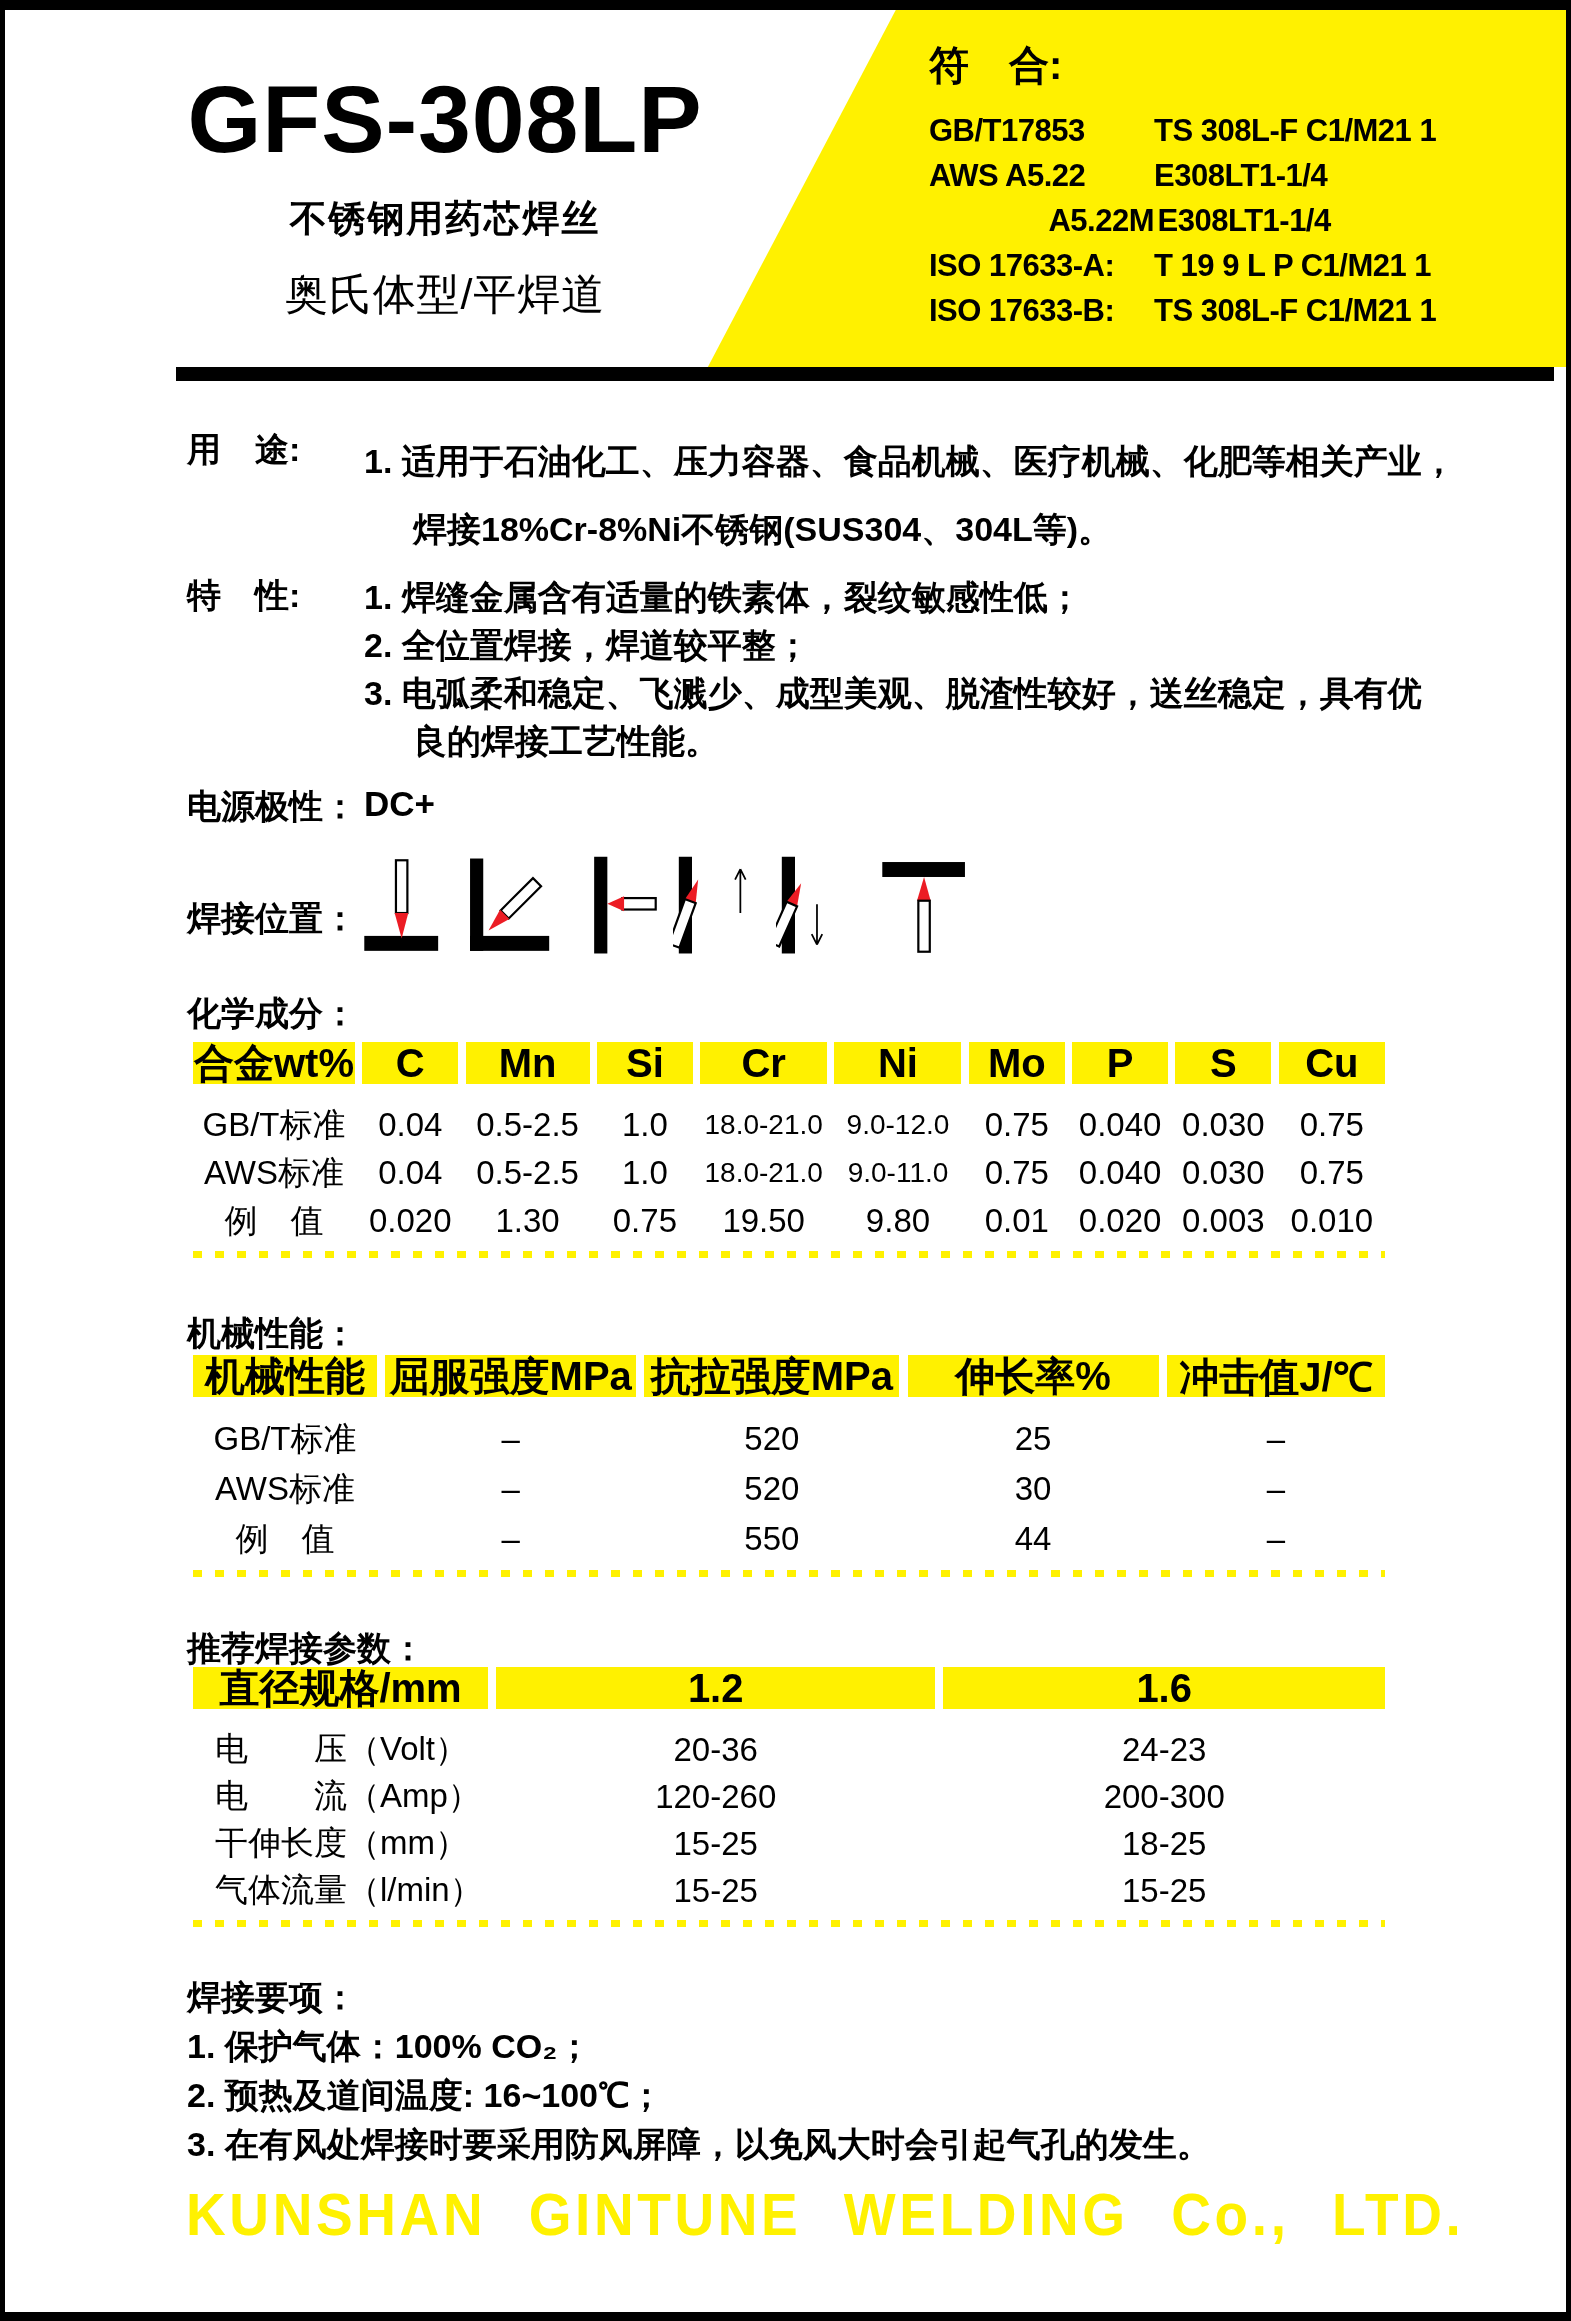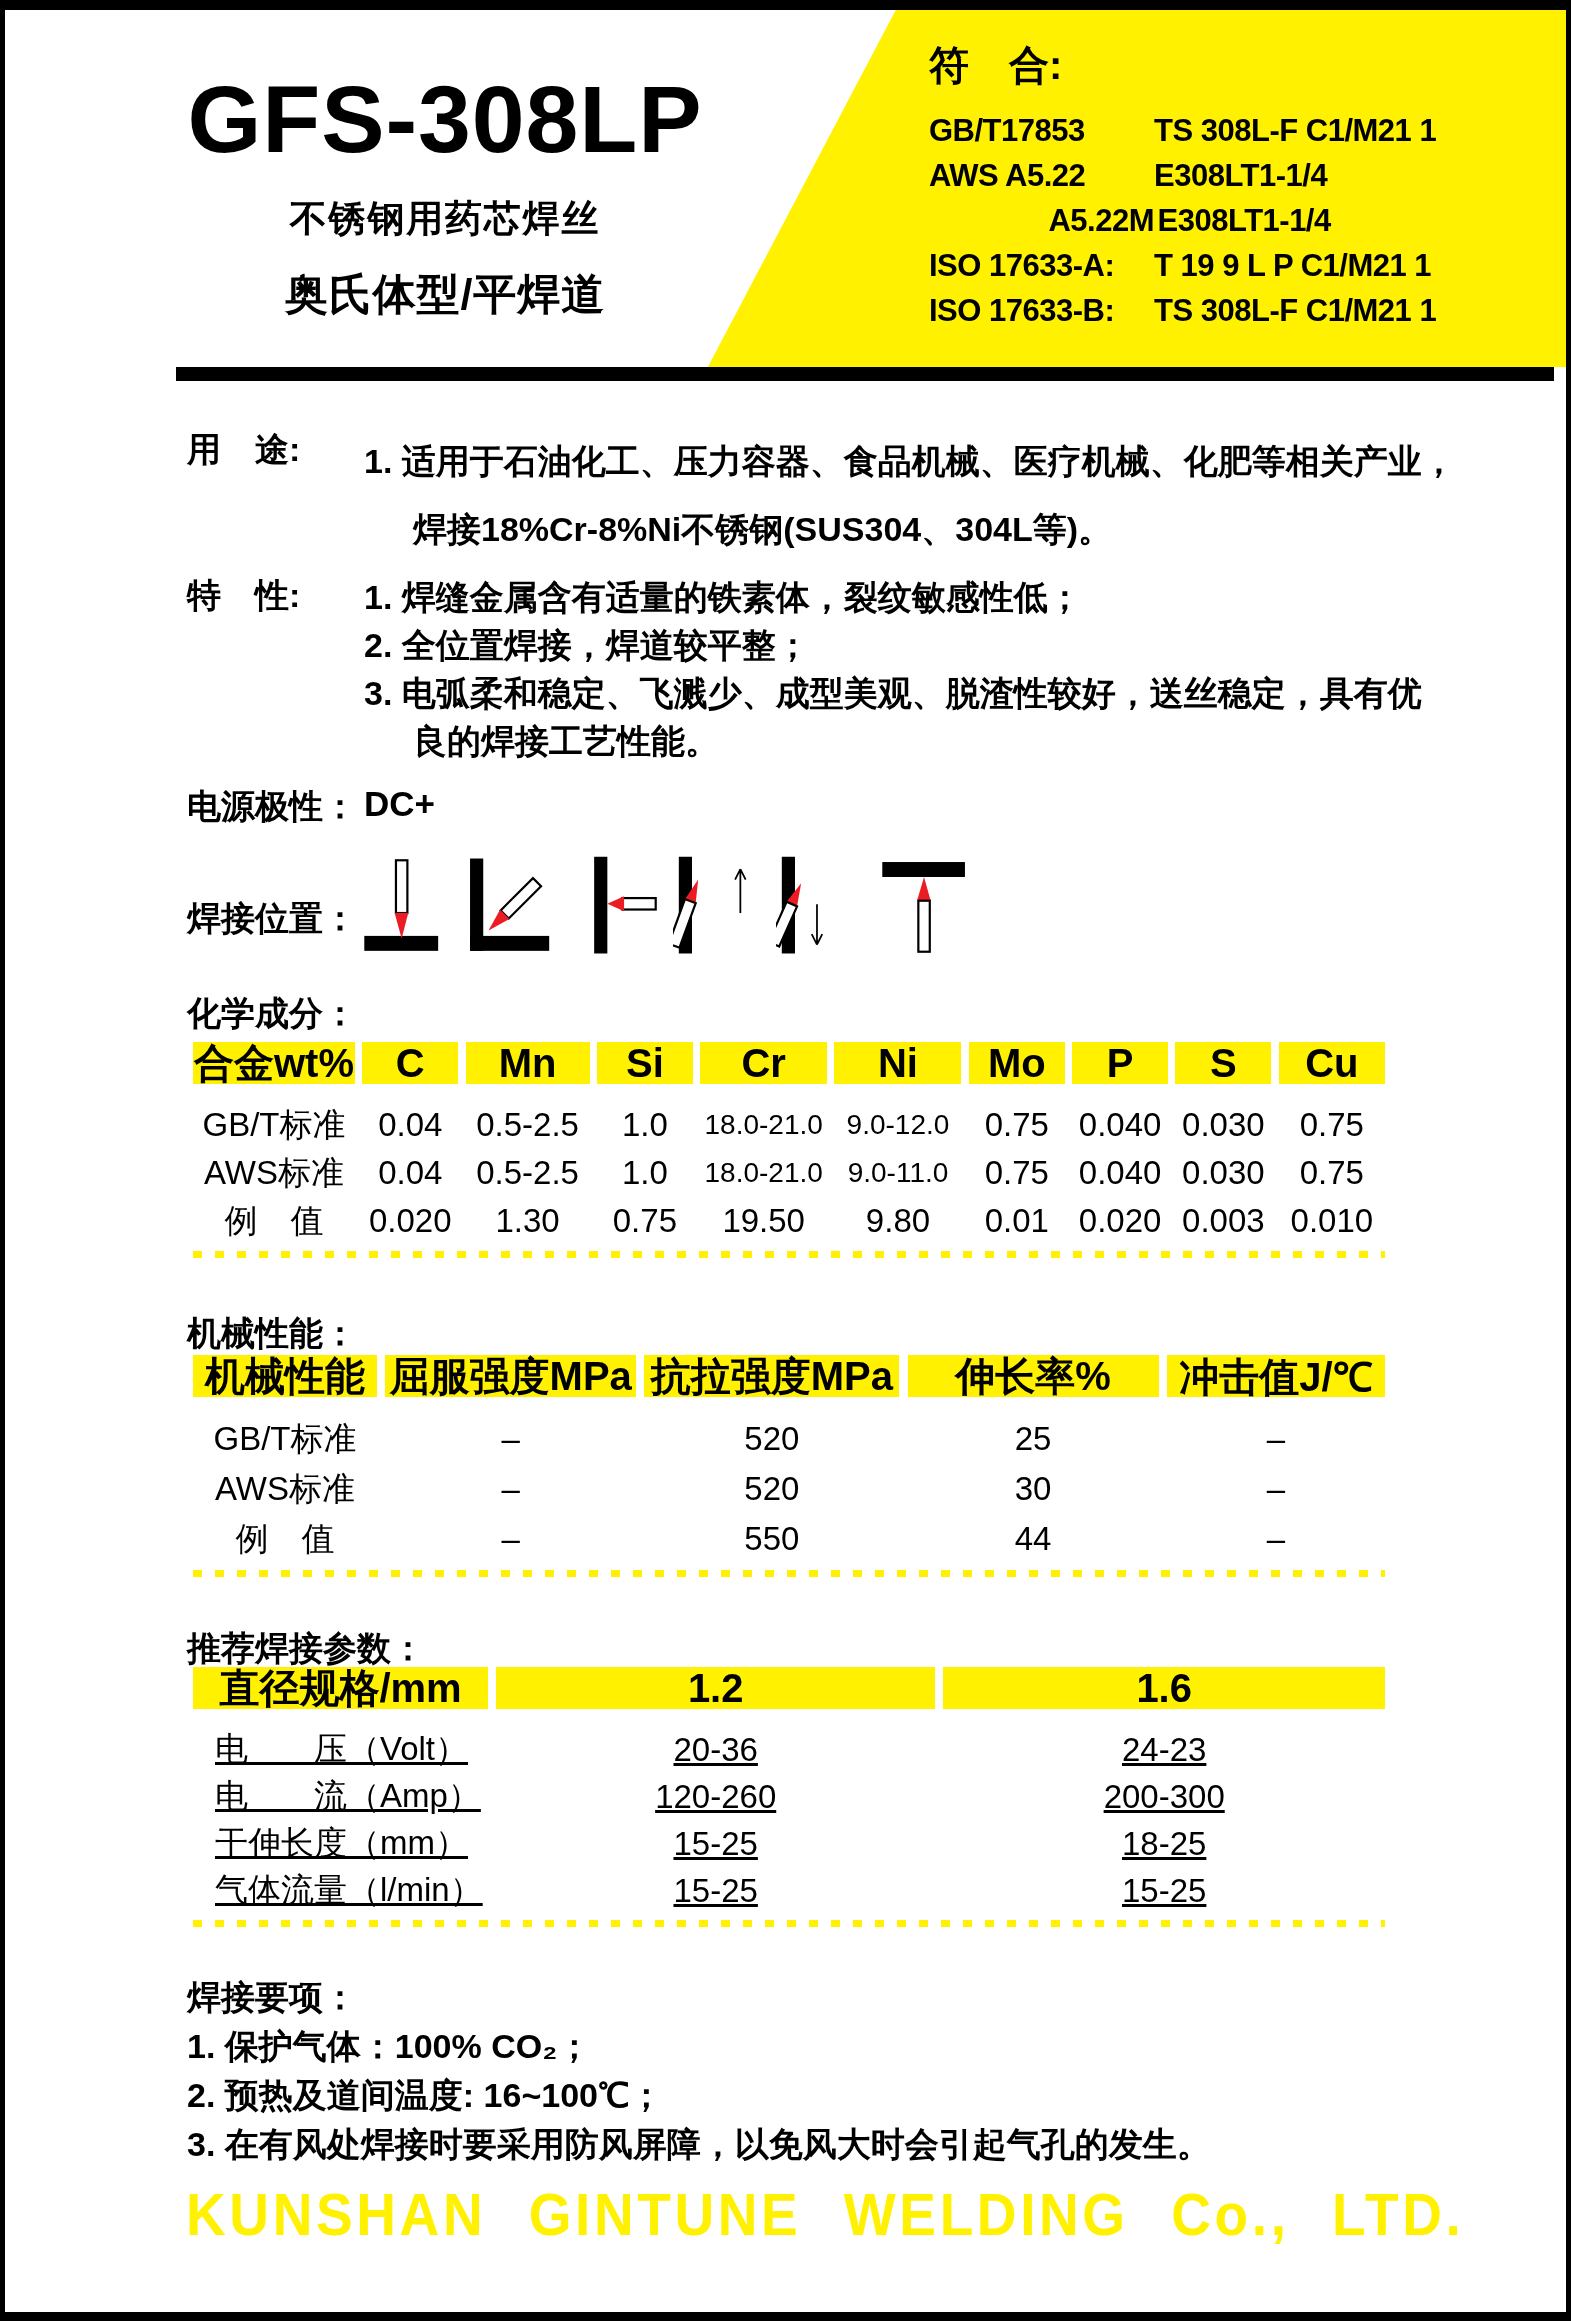--- a/index.html
+++ b/index.html
@@ -19,21 +19,21 @@
   .yellow-banner{
     position:absolute;left:0;top:10px;width:1566px;height:357px;
     background:var(--yellow);
     clip-path:polygon(57.2% 0, 100% 0, 100% 100%, 45.2% 100%);
     z-index:1;
   }
   .header-divider{position:absolute;left:176px;top:367px;width:1378px;height:13.6px;background:#000;z-index:2;}
   .title-block{position:absolute;left:186px;top:65px;width:518px;text-align:center;z-index:3;}
   .product-title{font-size:95px;font-weight:700;letter-spacing:0.9px;line-height:1.15;white-space:nowrap;}
   .subtitle1{font-size:37px;font-weight:700;margin-top:20px;letter-spacing:1.8px;}
-  .subtitle2{font-size:43px;font-weight:700;margin-top:22px;letter-spacing:0.9px;}
+  .subtitle2{font-size:43px;font-weight:400;margin-top:22px;letter-spacing:0.9px;}
   .conform-block{position:absolute;left:929px;top:38px;z-index:3;width:600px;}
   .conform-label{font-size:40px;font-weight:700;margin-bottom:14.5px;}
   .std-row{display:flex;font-size:31px;font-weight:700;line-height:45px;letter-spacing:-0.5px;white-space:nowrap;}
   .std-code{width:225px;flex:0 0 225px;}
   .std-code.right{text-align:right;padding-right:3.6px;}
   .std-grade{flex:1;}
 
   
   .sec-label{position:absolute;left:187px;font-size:34px;font-weight:700;white-space:nowrap;z-index:3;}
   .para{position:absolute;left:364px;font-size:34px;font-weight:700;white-space:nowrap;z-index:3;}
@@ -53,21 +53,21 @@
   .param-grid{grid-template-columns:295px 439px 1fr;column-gap:8.2px;}
   .thead .cell{
     background:var(--yellow);font-weight:700;font-size:40px;
     display:flex;align-items:center;justify-content:center;height:42px;white-space:nowrap;
   }
   .trow .cell{
     font-size:33px;font-weight:400;display:flex;align-items:center;justify-content:center;
     height:48px;white-space:nowrap;
   }
   .mech .trow .cell{height:50px;}
-  .param .trow .cell{height:47px;text-decoration:underline;}
+  .param .trow .cell{height:47px;}
   .trow .cell.left{justify-content:flex-start;padding-left:22px;}
   .cell.sm{font-size:28px;}
   .rows{margin-top:17px;}
   .dotted{
     height:7.3px;margin-top:5.5px;
     background:repeating-linear-gradient(90deg,var(--yellow) 0 9px,transparent 9px 22px);
   }
 
   
   .notes-line{position:absolute;left:187px;font-size:34px;font-weight:700;white-space:nowrap;z-index:3;}

